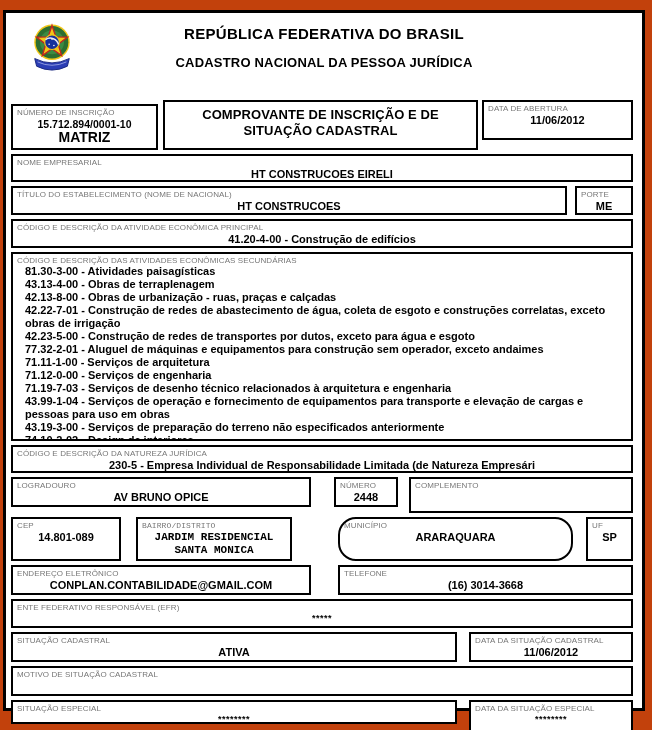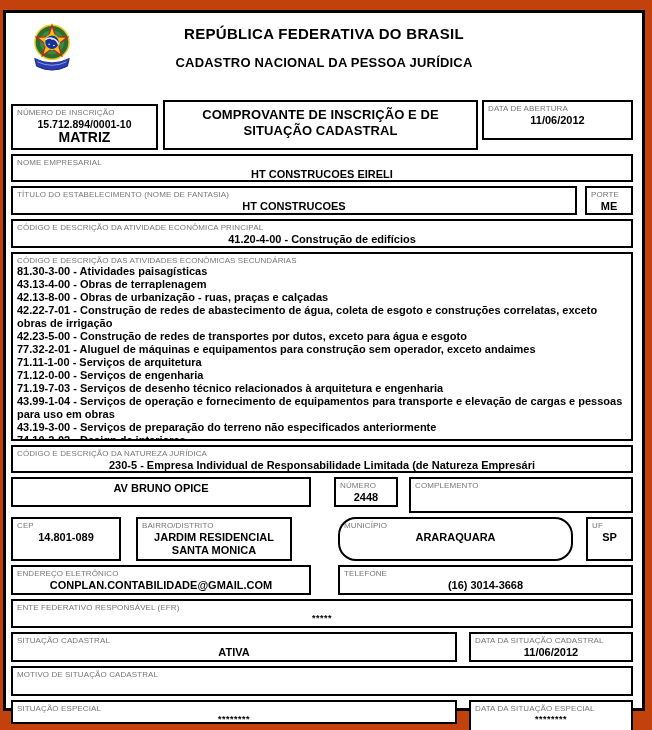--- a/index.html
+++ b/index.html
@@ -38,21 +38,21 @@
     font-size:8px;line-height:9px;color:#777;
     white-space:nowrap;letter-spacing:.1px;
   }
   .val{
     font-size:11px;line-height:12.5px;font-weight:bold;
     margin-top:1px;
     text-align:center;
   }
   .val.stars{font-size:9px;line-height:10px;letter-spacing:.5px;}
   .flex1{flex:1;}
-  .acts .act-line{font-size:11px;line-height:13px;font-weight:bold;}
+  .acts .act-line{font-size:11px;line-height:13px;font-weight:bold;margin-left:8px;}
   .big-title{
     font-size:13px;line-height:16px;font-weight:bold;text-align:center;
     padding-top:5px;letter-spacing:.1px;
   }
 </style>
 </head>
 <body>
 
 <div class="page">
   <div class="doc">
@@ -98,25 +98,25 @@
 
       <div class="row">
         <div class="box flex1" style="height:28px;">
           <div class="lbl">NOME EMPRESARIAL</div>
           <div class="val">HT CONSTRUCOES EIRELI</div>
         </div>
       </div>
 
       <div class="row">
         <div class="box flex1" style="height:29px;">
-          <div class="lbl">TÍTULO DO ESTABELECIMENTO (NOME DE FANTASIA)</div>
+          <div class="lbl">TÍTULO DO ESTABELECIMENTO (NOME DE NACIONAL)</div>
           <div class="val">HT CONSTRUCOES</div>
         </div>
         <div style="width:8px;"></div>
-        <div class="box" style="width:48px;height:29px;">
+        <div class="box" style="width:58px;height:29px;">
           <div class="lbl">PORTE</div>
           <div class="val">ME</div>
         </div>
       </div>
 
       <div class="row">
         <div class="box flex1" style="height:29px;">
           <div class="lbl">CÓDIGO E DESCRIÇÃO DA ATIVIDADE ECONÔMICA PRINCIPAL</div>
           <div class="val">41.20-4-00 - Construção de edifícios</div>
         </div>
@@ -144,41 +144,42 @@
 
       <div class="row">
         <div class="box flex1" style="height:28px;">
           <div class="lbl">CÓDIGO E DESCRIÇÃO DA NATUREZA JURÍDICA</div>
           <div class="val">230-5 - Empresa Individual de Responsabilidade Limitada (de Natureza Empresári</div>
         </div>
       </div>
 
       <div class="row">
         <div class="box" style="width:300px;height:30px;">
+          <div class="lbl">LOGRADOURO</div>
           <div class="val">AV BRUNO OPICE</div>
         </div>
         <div style="width:23px;"></div>
         <div class="box" style="width:64px;height:30px;">
           <div class="lbl">NÚMERO</div>
           <div class="val">2448</div>
         </div>
         <div style="width:11px;"></div>
         <div class="box flex1" style="height:36px;">
           <div class="lbl">COMPLEMENTO</div>
           <div class="val"></div>
         </div>
       </div>
 
       <div class="row">
         <div class="box" style="width:110px;height:44px;">
           <div class="lbl">CEP</div>
           <div class="val">14.801-089</div>
         </div>
         <div style="width:15px;"></div>
-        <div class="box" style="width:156px;height:44px;">
+        <div class="box" style="width:156px;height:44px;font-family:Liberation Mono, monospace;">
           <div class="lbl">BAIRRO/DISTRITO</div>
           <div class="val">JARDIM RESIDENCIAL SANTA MONICA</div>
         </div>
         <div style="width:46px;"></div>
         <div class="box" style="width:235px;height:44px;border-radius:18px;">
           <div class="lbl">MUNICÍPIO</div>
           <div class="val">ARARAQUARA</div>
         </div>
         <div style="width:13px;"></div>
         <div class="box flex1" style="height:44px;">

